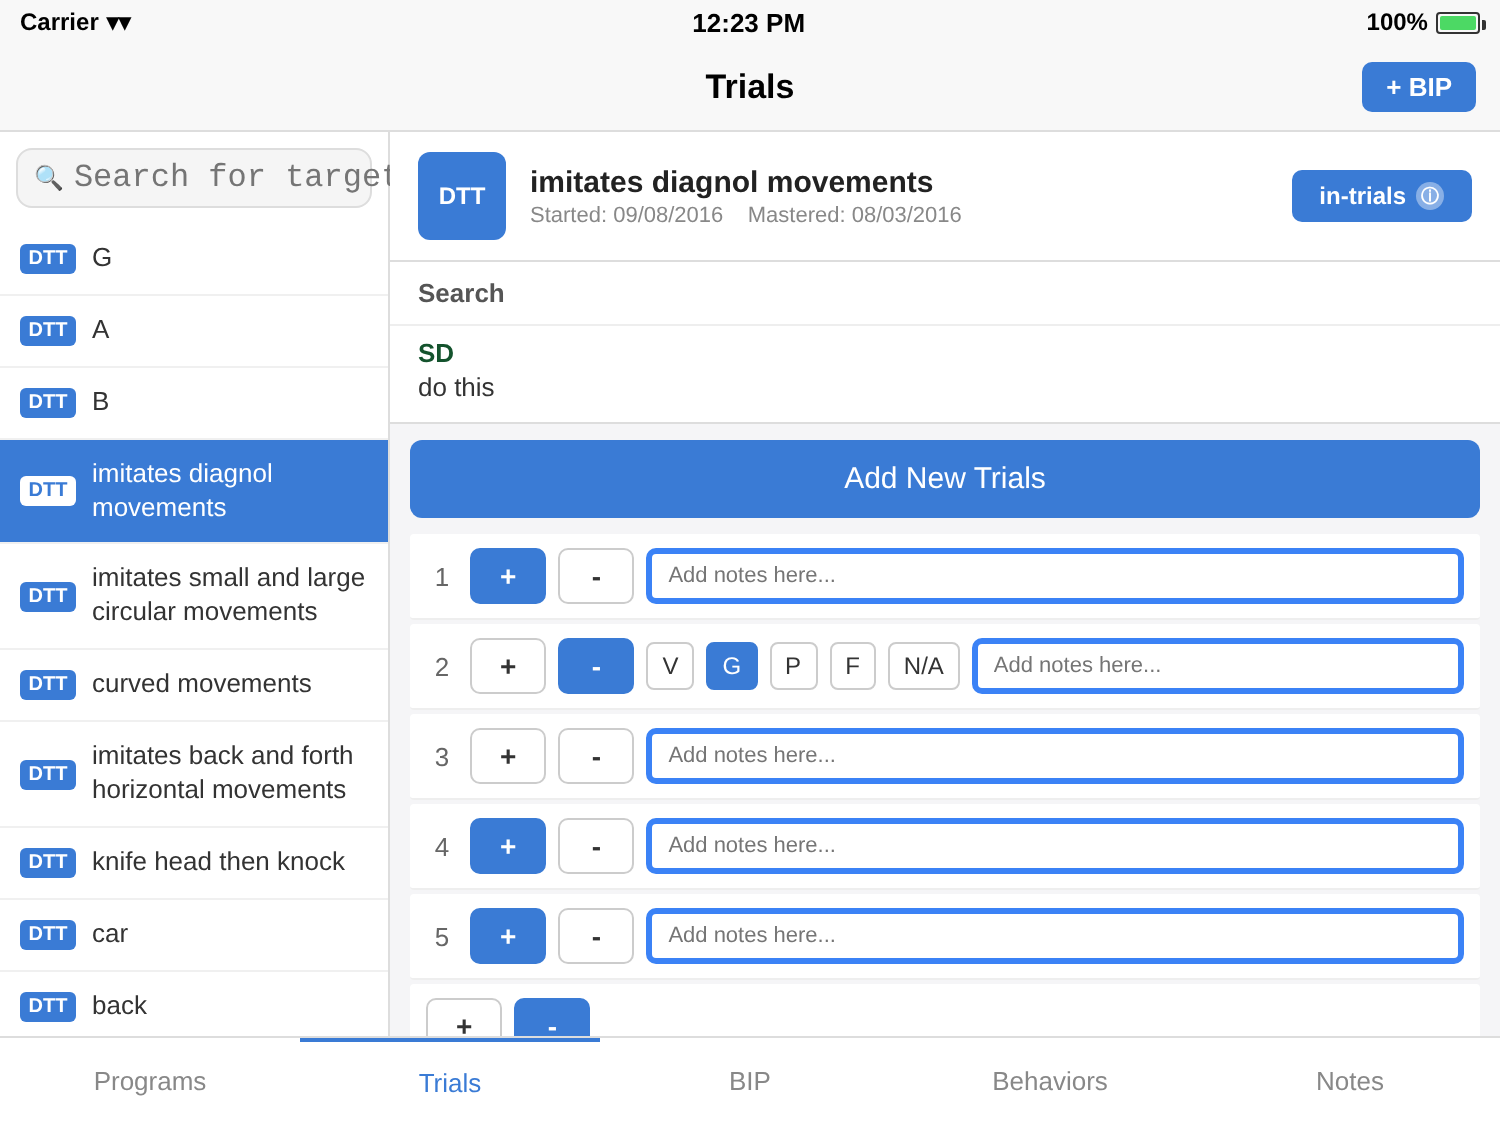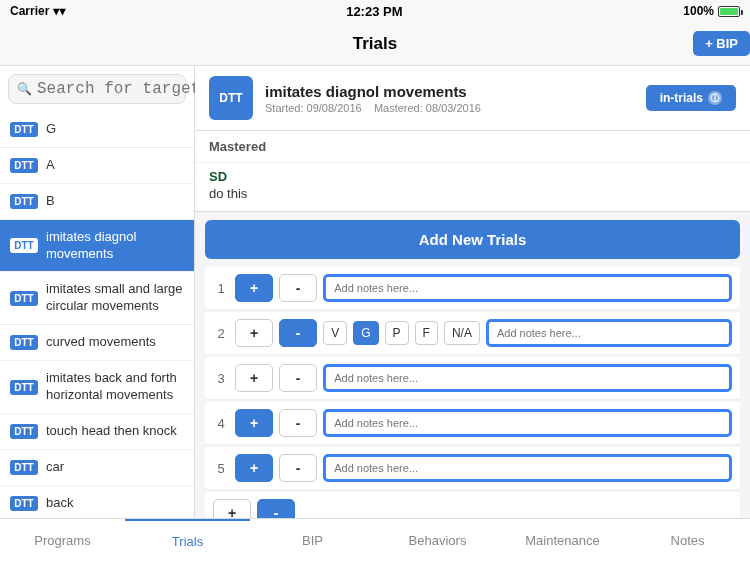--- a/index.html
+++ b/index.html
@@ -18,21 +18,21 @@
     .battery-fill { width: 100%; height: 100%; background: #4cd964; border-radius: 1px; }
 
     
     .header {
       background: #f8f8f8; border-bottom: 1px solid #ddd;
       display: flex; justify-content: center; align-items: center;
       height: 44px; position: relative;
     }
     .header-title { font-size: 17px; font-weight: 600; }
     .bip-button {
-      position: absolute; right: 0;
+      position: absolute; right: 12px;
       background: #3a7bd5; color: white; border: none; border-radius: 5px;
       padding: 5px 12px; font-size: 13px; font-weight: 600; cursor: pointer;
     }
 
     
     .main-layout { display: flex; height: 452px; }
 
     
     .sidebar { width: 195px; background: white; border-right: 1px solid #ddd; display: flex; flex-direction: column; }
     .search-box {
@@ -84,21 +84,21 @@
     .program-text { font-size: 12px; color: #666; flex: 1; line-height: 1.4; }
 
     
     .sd-row { background: white; padding: 6px 14px 10px; border-bottom: 1px solid #ddd; }
     .sd-label { font-size: 13px; font-weight: 600; color: #14532d; }
     .sd-text { font-size: 13px; color: #333; margin-top: 2px; }
 
     
     .add-trials-btn {
       background: #3a7bd5; color: white; border: none; width: calc(100% - 20px);
-      margin: 8px 10px; padding: 11px; font-size: 15px; font-weight: 700;
+      margin: 8px 10px; padding: 11px; font-size: 15px; font-weight: 400;
       border-radius: 6px; cursor: pointer;
     }
 
     
     .trials-list { flex: 1; overflow-y: auto; padding: 0 10px 5px; }
     .trial-row {
       display: flex; align-items: center; background: white;
       border-bottom: 1px solid #eee; padding: 7px 8px; gap: 6px; margin-bottom: 2px; border-radius: 2px;
     }
     .trial-number { font-size: 13px; color: #666; width: 16px; text-align: center; flex-shrink: 0; }
@@ -184,21 +184,21 @@
         <div class="sidebar-item">
     <span class="dtt-badge">DTT</span>
     <span class="sidebar-item-label">curved movements</span>
   </div>
         <div class="sidebar-item">
     <span class="dtt-badge">DTT</span>
     <span class="sidebar-item-label">imitates back and forth horizontal movements</span>
   </div>
         <div class="sidebar-item">
     <span class="dtt-badge">DTT</span>
-    <span class="sidebar-item-label">touch head then knock</span>
+    <span class="sidebar-item-label">knife head then knock</span>
   </div>
         <div class="sidebar-item">
     <span class="dtt-badge">DTT</span>
     <span class="sidebar-item-label">car</span>
   </div>
         <div class="sidebar-item">
     <span class="dtt-badge">DTT</span>
     <span class="sidebar-item-label">back</span>
   </div>
       </div>
@@ -216,21 +216,21 @@
           <span>Mastered: 08/03/2016</span>
         </div>
       </div>
       <div class="in-trials-badge">
         <span>in-trials</span>
         <span class="info-dot">ⓘ</span>
       </div>
     </div>
 
     <div class="program-row">
-      <span class="program-label">Mastered</span>
+      <span class="program-label">Search</span>
     </div>
 
     <div class="sd-row">
       <div class="sd-label">SD</div>
       <div class="sd-text">do this</div>
     </div>
 
     <button class="add-trials-btn">Add New Trials</button>
 
     <div class="trials-list" id="trials-list">
@@ -276,15 +276,14 @@
       </div>
 
   </div>
 </div>
 
 <div class="tab-bar" id="tab-bar">
     <div class="tab-item">Programs</div>
     <div class="tab-item active">Trials</div>
     <div class="tab-item">BIP</div>
     <div class="tab-item">Behaviors</div>
-    <div class="tab-item">Maintenance</div>
     <div class="tab-item">Notes</div>
   </div>
 
 </body></html>

